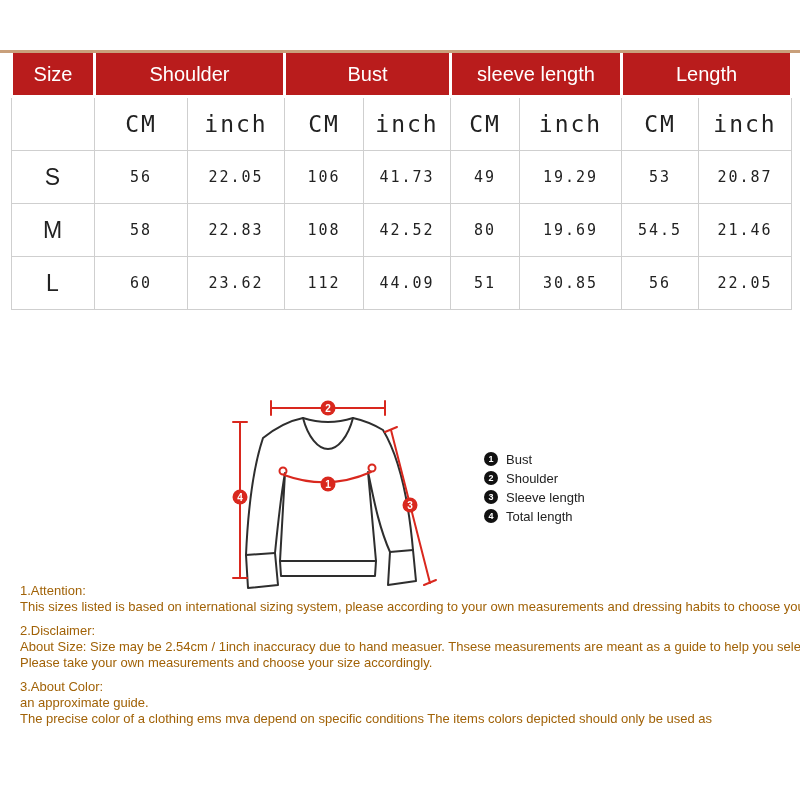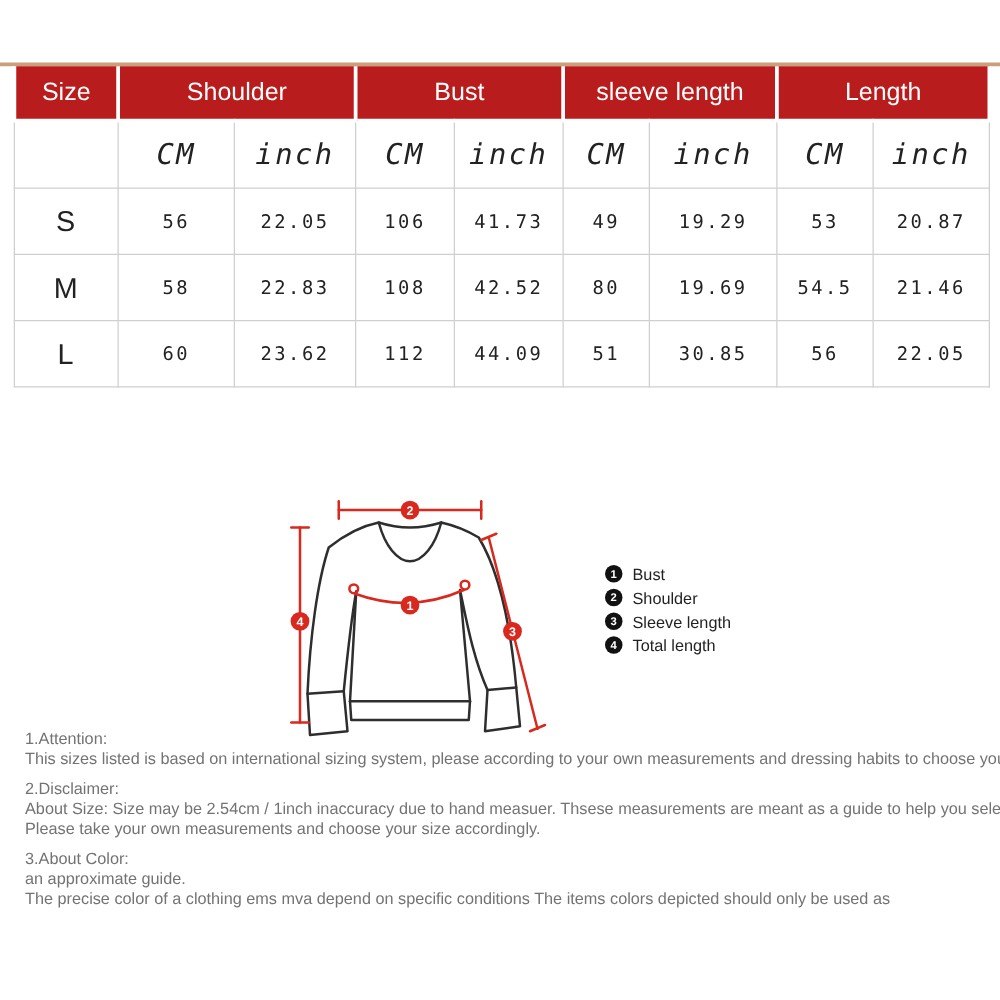--- a/index.html
+++ b/index.html
@@ -14,34 +14,34 @@
     border-collapse:collapse;table-layout:fixed;
   }
   table.size-table th.group{
     background:#b91c1c;color:#ffffff;font-weight:400;font-size:20px;height:40px;
     border:3px solid #ffffff;border-top:none;
   }
   table.size-table td{
     border:1px solid #cfcfcf;text-align:center;vertical-align:middle;height:50px;
     font-family:"DejaVu Sans Mono",monospace;font-size:15px;letter-spacing:2px;color:#222;
   }
-  table.size-table tr.unit-row td{font-size:23px;font-style:italic;}
+  table.size-table tr.unit-row td{font-size:23px;}
   table.size-table td.size-cell{font-family:"Liberation Sans",sans-serif;font-size:23px;letter-spacing:1px;}
   
   .sweater-wrap{position:absolute;left:218px;top:385px;width:240px;height:215px;}
   .legend{position:absolute;left:484px;top:452px;display:flex;flex-direction:column;gap:5px;}
   .legend-item{display:flex;align-items:center;gap:8px;height:14px;}
   .legend-dot{
     width:14px;height:14px;border-radius:50%;background:#111;color:#fff;
     display:inline-flex;align-items:center;justify-content:center;
     font-size:9px;font-weight:bold;flex:0 0 14px;
   }
   .legend-label{font-size:13px;color:#222;}
   
-  .notes{position:absolute;left:20px;top:583px;width:778px;font-size:13px;line-height:16px;color:#737373;}
+  .notes{position:absolute;left:20px;top:583px;width:778px;font-size:13px;line-height:16px;color:#a16207;}
   .note-block{margin-bottom:8px;}
   .note-line{white-space:nowrap;}
 </style>
 </head>
 <body>
 
 <div class="top-rule"></div>
 
 <table class="size-table">
   <colgroup>

